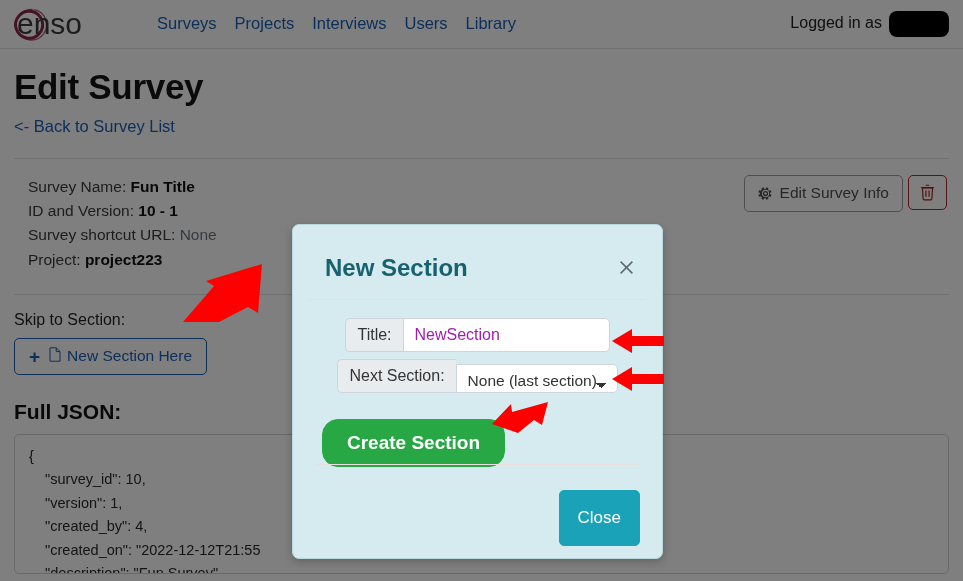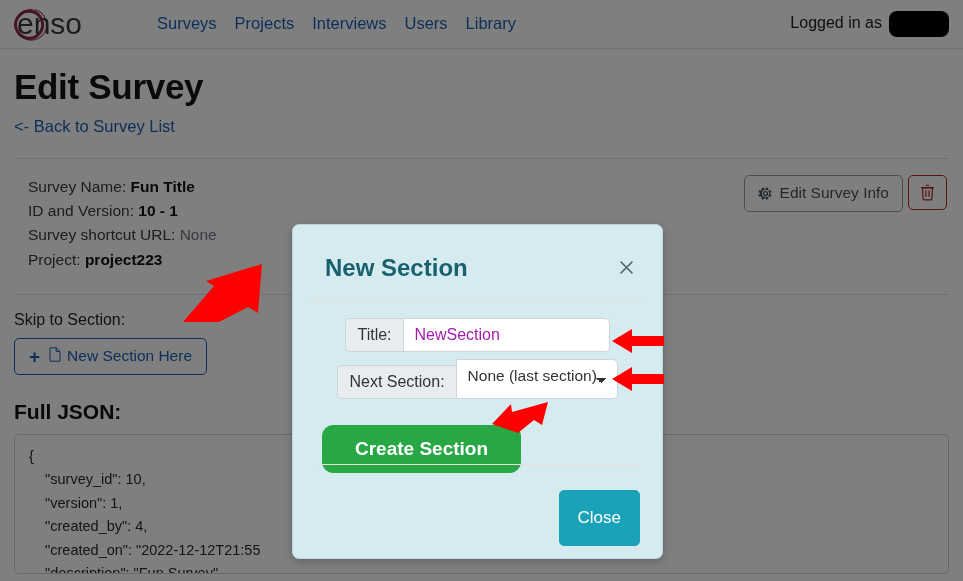--- a/index.html
+++ b/index.html
@@ -121,34 +121,34 @@
   }
   .field-input {
     border:1px solid #ced4da; border-radius:0 5px 5px 0;
     background:#ffffff; font-size:16px; color:#a21caf;
     padding:7px 11px; font-family:inherit; outline:none;
     width:207px;
   }
   .field-select {
     border:1px solid #ced4da; border-radius:0 5px 5px 0;
     background:#ffffff; font-size:15.5px; color:#333;
-    padding:7px 8px 14px 11px; font-family:inherit; outline:none;
+    padding:7px 8px 3px 11px; font-family:inherit; outline:none;
     width:162px; cursor:pointer;
     -webkit-appearance:none; appearance:none;
     background-image:
       linear-gradient(45deg, transparent 50%, #333 50%),
       linear-gradient(135deg, #333 50%, transparent 50%);
     background-position: calc(100% - 16px) 18px, calc(100% - 11px) 18px;
     background-size: 5px 5px, 5px 5px;
     background-repeat:no-repeat;
   }
   .btn-create {
     margin:19px 0 0 9px;
     background:#28a745; border:1px solid #28a745; color:#fff;
-    font-size:19px; font-weight:700; padding:13px 32px; border-radius:11px;
+    font-size:19px; font-weight:700; padding:13px 24px; border-radius:16px;
     cursor:pointer; font-family:inherit; line-height:1.05;
   }
   .modal-footer {
     position:absolute; left:0; right:0; bottom:0; height:94px;
     padding:0 22px;
   }
   .footer-divider { height:1px; background:#e9dede; margin:0 2px; }
   .btn-close {
     position:absolute; right:22px; top:26px;
     background:#19a2b8; border:1px solid #19a2b8; color:#fff;

